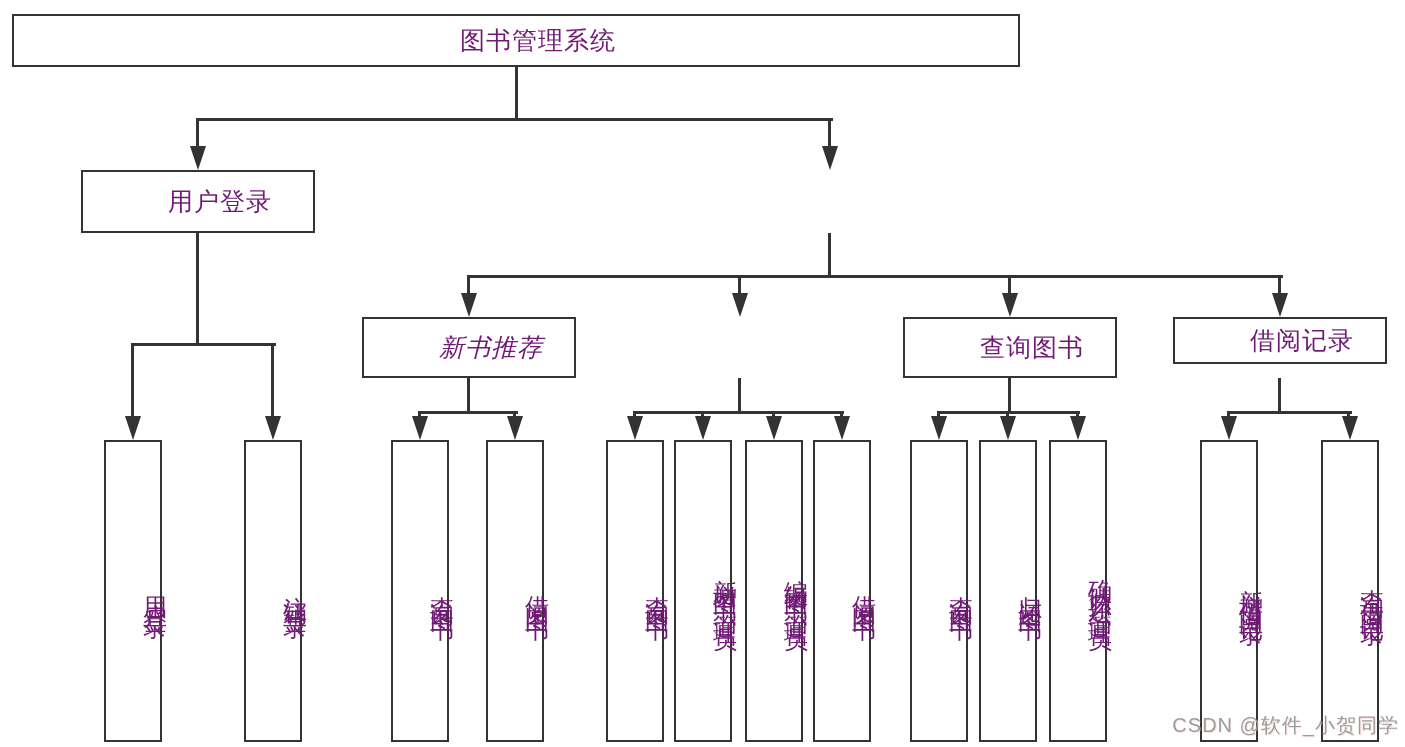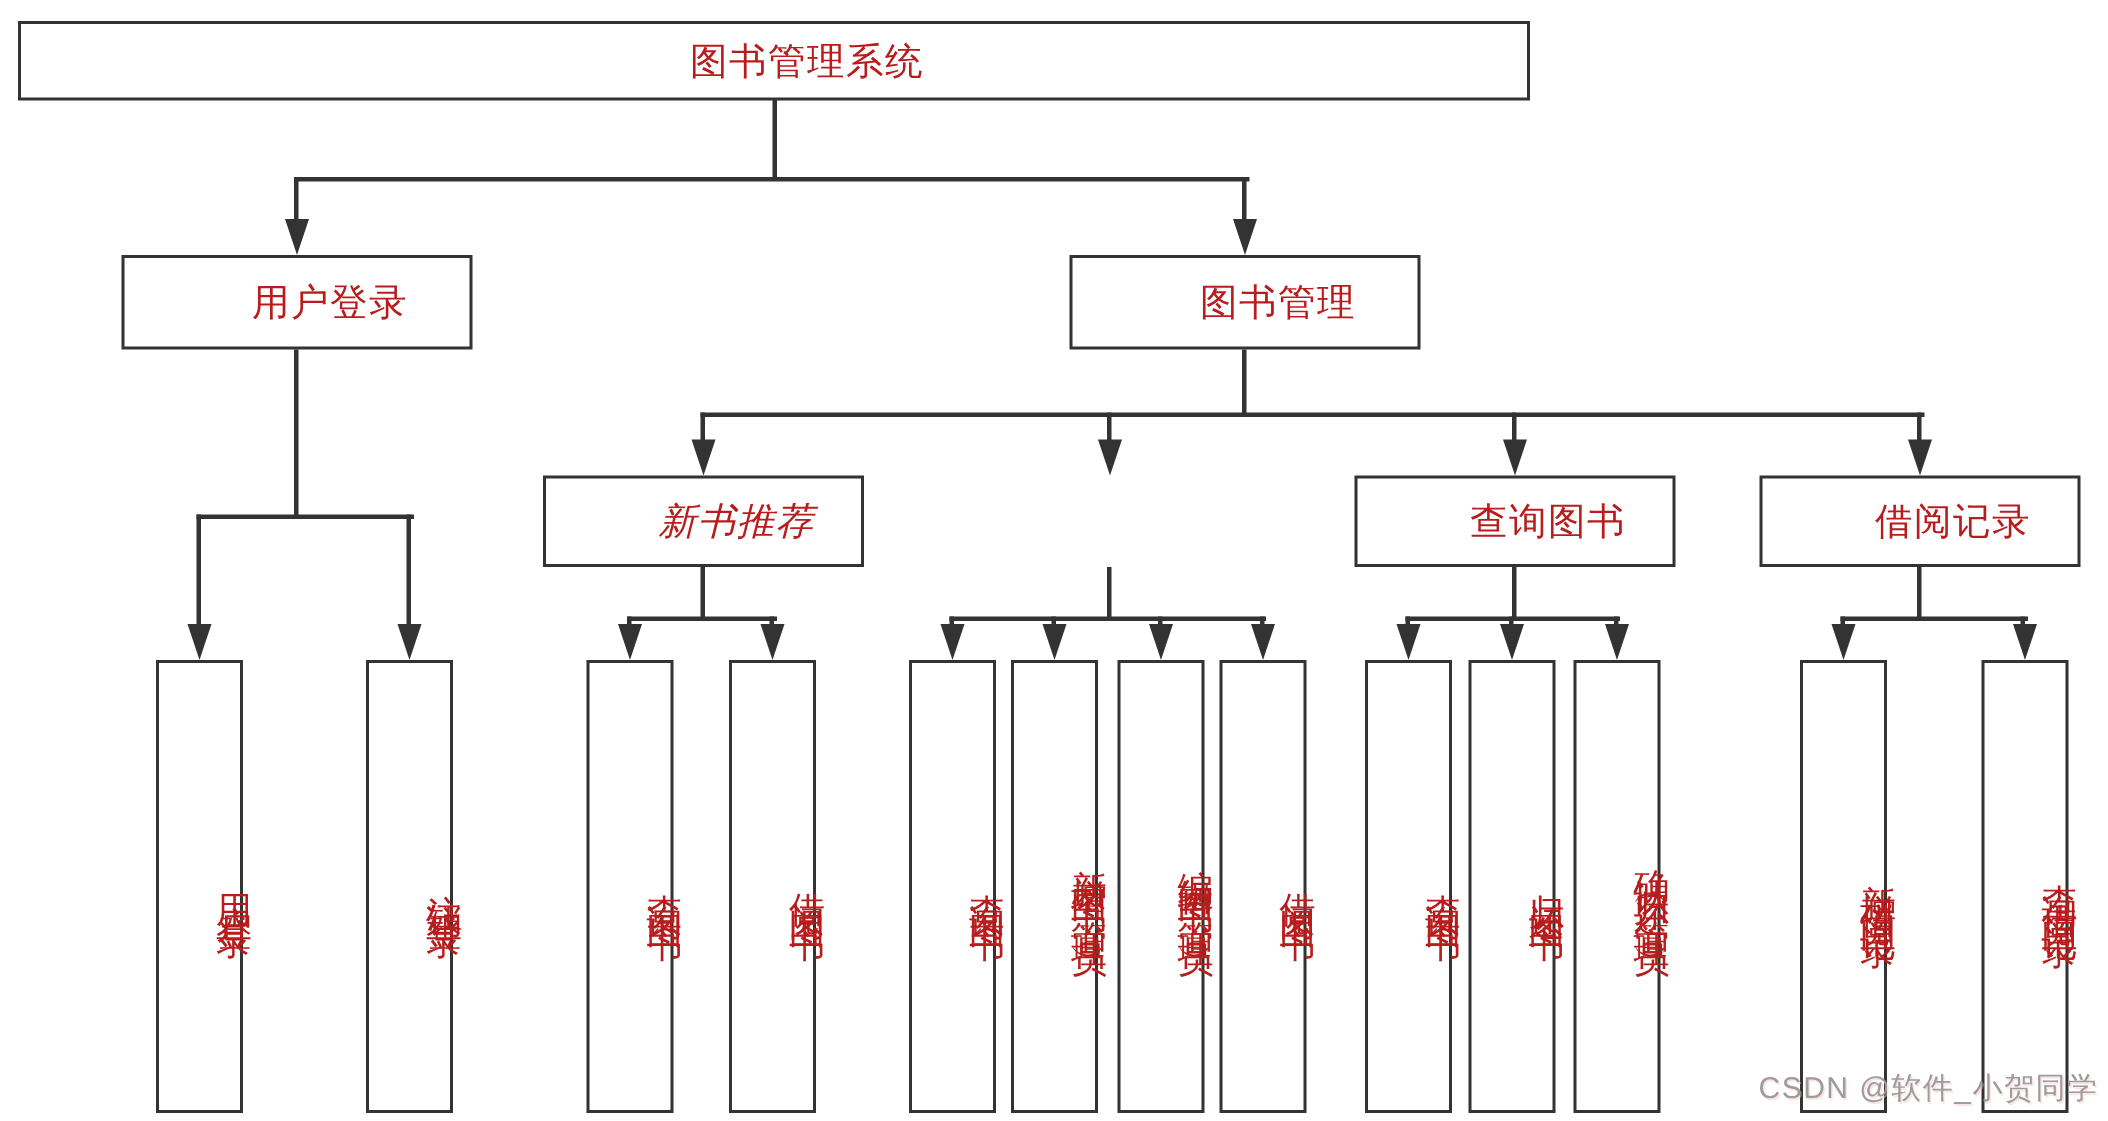--- a/index.html
+++ b/index.html
@@ -12,21 +12,21 @@
     overflow: hidden;
   }
   .node {
     position: absolute;
     box-sizing: border-box;
     background: #ffffff;
     border: 2.5px solid #333333;
     display: flex;
     align-items: center;
     justify-content: center;
-    color: #b91c1c;
+    color: #701a75;
     font-size: 25px;
     letter-spacing: 1px;
     text-align: right;
     white-space: nowrap;
     padding-left: 44px;
   }
   .vnode {
     writing-mode: vertical-rl;
     text-orientation: mixed;
     font-size: 24px;
@@ -60,31 +60,28 @@
 
 <div class="canvas">
 
   <div class="node" style="left:12px; top:14px; width:1008px; height:53px;">
     <span>图书管理系统</span>
   </div>
 
   <div class="node" style="left:81px; top:170px; width:234px; height:63px;">
     <span>用户登录</span>
   </div>
-  <div class="node" style="left:713px; top:170px; width:234px; height:63px;">
-    <span>图书管理</span>
-  </div>
 
   <div class="node" style="left:362px; top:317px; width:214px; height:61px;font-style:italic;">
     <span>新书推荐</span>
   </div>
   <div class="node" style="left:903px; top:317px; width:214px; height:61px;">
     <span>查询图书</span>
   </div>
-  <div class="node" style="left:1173px; top:317px; width:214px; height:61px;">
+  <div class="node" style="left:1173px; top:317px; width:214px; height:47px;">
     <span>借阅记录</span>
   </div>
 
   <div class="node vnode" style="left:104px; top:440px; width:58px; height:302px;">
     <span>用户登录</span>
   </div>
   <div class="node vnode" style="left:244px; top:440px; width:58px; height:302px;">
     <span>注销登录</span>
   </div>
 

